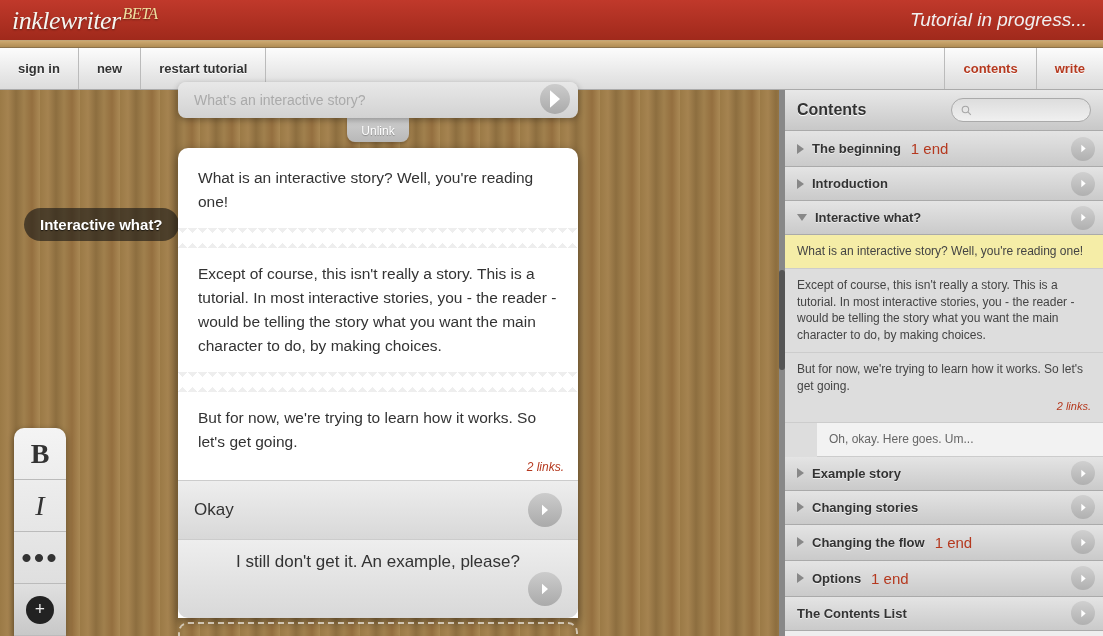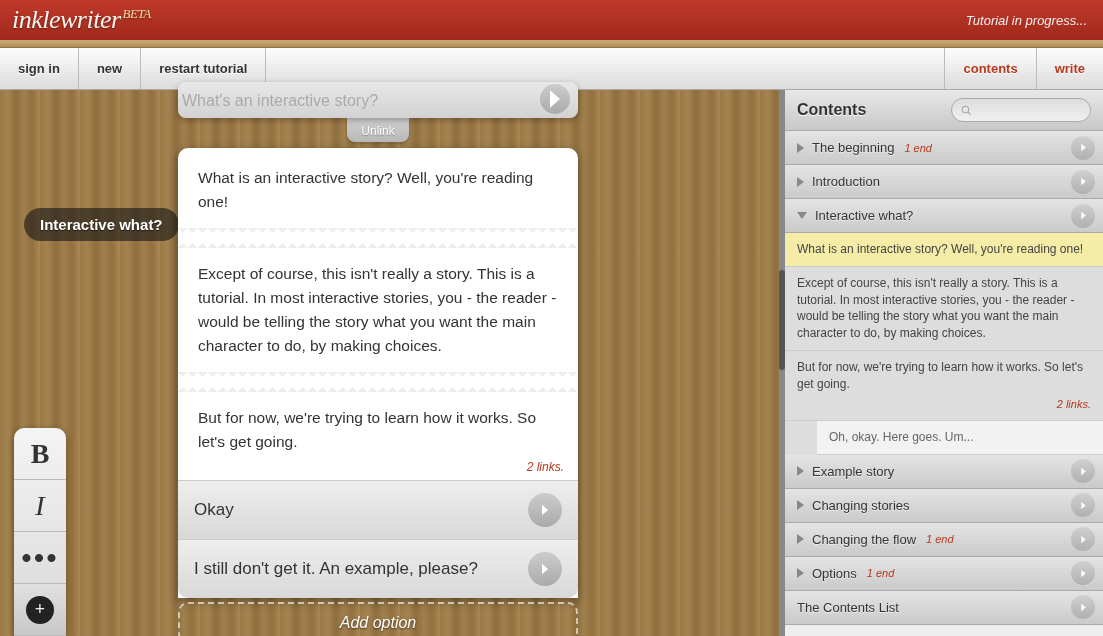--- a/index.html
+++ b/index.html
@@ -1,58 +1,58 @@
 <!DOCTYPE html>
 <html><head>
 <meta charset="utf-8">
 <style>
 * { margin: 0; padding: 0; box-sizing: border-box; }
 body { font-family: "Helvetica Neue", Arial, sans-serif; width: 1103px; height: 636px; overflow: hidden; background: #8a6d3b; position: relative; }
 
 
 .header-bar { height: 40px; background: linear-gradient(to bottom, #c0392b, #a0291b); position: relative; display: flex; align-items: center; padding: 0 12px; }
 .logo { font-family: Georgia, serif; font-style: italic; font-size: 26px; color: #f5f5f0; text-shadow: 0 1px 2px rgba(0,0,0,0.4); letter-spacing: -0.5px; }
-.logo .beta { font-size: 13px; font-style: italic; vertical-align: super; margin-left: 2px; color: #f0e0a0; }
-.header-status { position: absolute; right: 16px; font-style: italic; color: #f0f0f0; font-size: 13px; }
+.logo .beta { font-size: 16px; font-style: italic; vertical-align: super; margin-left: 2px; color: #f0e0a0; }
+.header-status { position: absolute; right: 16px; font-style: italic; color: #f0f0f0; font-size: 19px; }
 
 
 .wood-trim { height: 8px; background: linear-gradient(to bottom, #cda870, #b08d55); border-top: 1px solid rgba(255,255,255,0.2); border-bottom: 1px solid rgba(0,0,0,0.3); }
 
 
 .menu-bar { height: 42px; background: linear-gradient(to bottom, #fcfcfc, #dcdcdc); border-bottom: 1px solid #aaa; display: flex; align-items: stretch; }
 .menu-left, .menu-right { display: flex; }
 .menu-right { margin-left: auto; }
 .menu-btn { display: flex; align-items: center; padding: 0 18px; font-size: 13px; font-weight: bold; color: #333; text-shadow: 0 1px 0 #fff; border-right: 1px solid #bbb; cursor: pointer; }
 .menu-btn.red { color: #b5391f; }
 .menu-btn.right { border-right: none; border-left: 1px solid #bbb; }
 
 
 .main-area { position: absolute; top: 90px; bottom: 0; left: 0; right: 0; background: repeating-linear-gradient(90deg, #9b7a46 0, #a58350 8px, #8d6e3f 16px, #a0804d 24px, #946f3f 32px, #aa8955 40px); }
 
 
 .story-col { position: absolute; left: 178px; top: 0; width: 400px; }
 
 
-.card-top { background: linear-gradient(to bottom, #e8e8e8, #d2d2d2); border-radius: 8px; padding: 10px 4px; margin-top: -8px; position: relative; color: #aaa; font-size: 16px; overflow: hidden; height: 36px; box-shadow: 0 2px 6px rgba(0,0,0,0.3); }
+.card-top { background: linear-gradient(to bottom, #e8e8e8, #d2d2d2); border-radius: 8px; padding: 10px 16px; margin-top: -8px; position: relative; color: #aaa; font-size: 14px; overflow: hidden; height: 36px; box-shadow: 0 2px 6px rgba(0,0,0,0.3); }
 .card-top .arrow-btn-sm { position: absolute; right: 8px; top: 2px; }
 
 
 .unlink-tab { width: 62px; margin: 0 auto; background: linear-gradient(to bottom, #d0d0d0, #b8b8b8); border-radius: 0 0 8px 8px; color: #fff; text-align: center; font-size: 12px; padding: 6px 0 4px; text-shadow: 0 1px 1px rgba(0,0,0,0.3); box-shadow: 0 2px 3px rgba(0,0,0,0.2); cursor: pointer; }
 
 
 .story-card { background: #fff; border-radius: 10px 10px 0 0; margin-top: 6px; box-shadow: 0 3px 10px rgba(0,0,0,0.4); overflow: hidden; }
 .story-p { padding: 14px 20px; font-size: 15.5px; line-height: 1.55; color: #333; }
 .story-p:first-child { padding-top: 18px; }
 .zigzag { height: 10px; background: linear-gradient(135deg, #eee 25%, transparent 25%) -5px 0, linear-gradient(225deg, #eee 25%, transparent 25%) -5px 0; background-size: 10px 10px; background-color: #fff; background-repeat: repeat-x; }
 .zigzag.bot { transform: scaleY(-1); }
 .links-note { text-align: right; padding: 2px 14px 6px; font-size: 12px; font-style: italic; color: #b5391f; }
 
 
 .option-row { background: linear-gradient(to bottom, #eee, #d8d8d8); border-top: 1px solid #ccc; padding: 12px 16px; font-size: 17px; color: #333; position: relative; display: flex; align-items: center; }
-.option-row:last-of-type { border-radius: 0 0 10px 10px; }
+.option-row:last-of-type { border-radius: 0 0 10px 10px; flex-direction: column; }
 .arrow-btn { width: 34px; height: 34px; border-radius: 50%; background: linear-gradient(to bottom, #ccc, #aaa); display: flex; align-items: center; justify-content: center; margin-left: auto; flex-shrink: 0; cursor: pointer; }
 .arrow-btn svg { width: 18px; height: 18px; }
 .arrow-btn-sm { width: 30px; height: 30px; border-radius: 50%; background: linear-gradient(to bottom, #ccc, #aaa); display: flex; align-items: center; justify-content: center; }
 
 
 .add-option { margin-top: 4px; border: 2px dashed rgba(255,255,255,0.6); border-radius: 10px; padding: 10px; text-align: center; color: #fff; font-style: italic; font-size: 16px; text-shadow: 0 1px 2px rgba(0,0,0,0.6); cursor: pointer; }
 
 
 .section-pill { position: absolute; left: 24px; top: 118px; background: rgba(20,20,20,0.6); color: #fff; font-weight: bold; font-size: 15px; padding: 8px 16px; border-radius: 18px; text-shadow: 0 1px 1px rgba(0,0,0,0.6); }
 
@@ -68,22 +68,22 @@
 .sidebar { position: absolute; right: 0; top: 0; bottom: 0; width: 324px; background: #eee; border-left: 6px solid #888; display: flex; flex-direction: column; }
 .sidebar-scroll { position: absolute; left: -6px; top: 180px; width: 6px; height: 100px; background: #555; border-radius: 3px; }
 .contents-header { background: linear-gradient(to bottom, #e8e8e8, #c8c8c8); padding: 8px 12px; display: flex; align-items: center; border-bottom: 1px solid #aaa; }
 .contents-title { font-weight: bold; font-size: 16px; color: #333; text-shadow: 0 1px 0 #fff; }
 .contents-search { margin-left: auto; width: 140px; height: 24px; border-radius: 12px; background: linear-gradient(to bottom, #ddd, #f0f0f0); border: 1px solid #aaa; display: flex; align-items: center; padding: 0 8px; }
 .contents-search svg { width: 13px; height: 13px; opacity: 0.5; }
 
 .toc-item { background: linear-gradient(to bottom, #e4e4e4, #cacaca); border-bottom: 1px solid #aaa; padding: 9px 12px; display: flex; align-items: center; font-size: 13px; position: relative; cursor: pointer; }
 .toc-item .tri { width: 0; height: 0; border-top: 5px solid transparent; border-bottom: 5px solid transparent; border-left: 7px solid #888; margin-right: 8px; }
 .toc-item.expanded .tri { border-left: 5px solid transparent; border-right: 5px solid transparent; border-top: 7px solid #888; border-bottom: none; }
-.toc-item .label { font-weight: normal; color: #333; text-shadow: 0 1px 0 rgba(255,255,255,0.6); }
-.toc-item .meta { font-size: 11px; font-style: italic; color: #b5391f; margin-left: 10px; }
+.toc-item .label { font-weight: bold; color: #333; text-shadow: 0 1px 0 rgba(255,255,255,0.6); }
+.toc-item .meta { font-size: 15px; color: #b5391f; margin-left: 10px; }
 .toc-item .goto { position: absolute; right: 8px; width: 24px; height: 24px; border-radius: 50%; background: linear-gradient(to bottom, #d0d0d0, #b0b0b0); display: flex; align-items: center; justify-content: center; }
 .toc-item .goto svg { width: 13px; height: 13px; }
 
 .toc-expand { background: #ddd; }
 .toc-para { padding: 8px 12px; font-size: 12px; color: #444; border-bottom: 1px solid #ccc; line-height: 1.4; }
 .toc-para.hl { background: #f5eda7; }
 .toc-para .links { display: block; text-align: right; font-style: italic; color: #b5391f; font-size: 11px; margin-top: 4px; }
 .toc-para.tail { background: #f2f2f2; color: #666; margin-left: 32px; }
 </style>
 </head>

